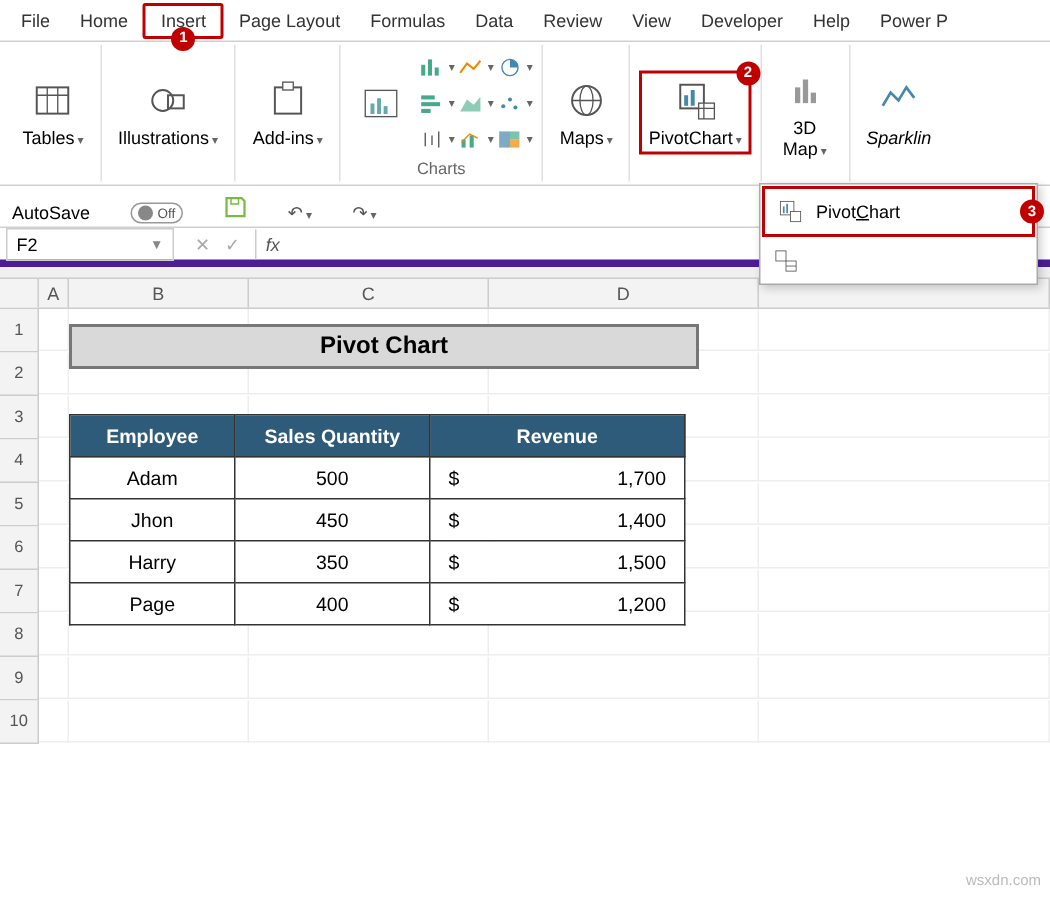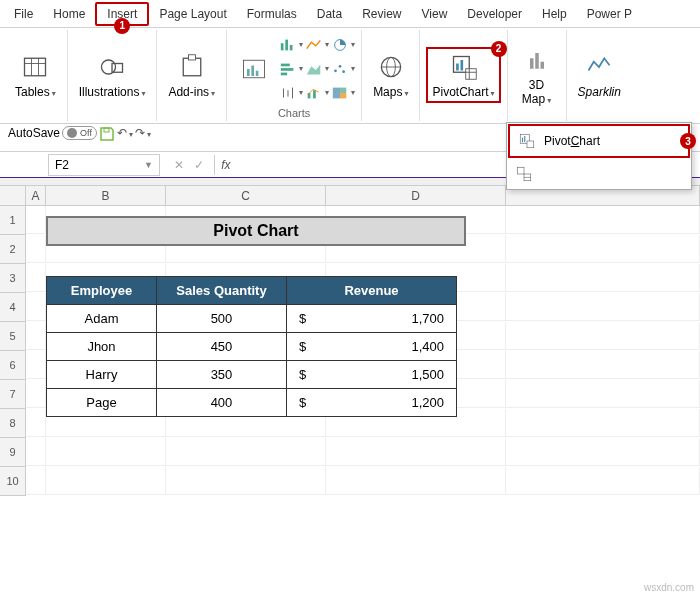--- a/index.html
+++ b/index.html
@@ -22,26 +22,26 @@
 .smallbtns { display: grid; grid-template-columns: repeat(3, 24px); grid-auto-rows: 22px; gap: 2px; }
 .sbtn { width: 24px; height: 22px; display: flex; align-items: center; justify-content: center; cursor: pointer; }
 .chev::after { content: "▾"; font-size: 8px; color: #666; margin-left: 2px; }
 
 
 .dropdown { position: absolute; left: 506px; top: 122px; width: 186px; background: #fff; border: 1px solid #aaa; box-shadow: 2px 2px 6px rgba(0,0,0,0.2); z-index: 10; }
 .dditem { display: flex; align-items: center; padding: 6px 8px; gap: 8px; cursor: pointer; }
 .dditem.highlighted { border: 2px solid #c00000; margin: 1px; position: relative; }
 
 
-.qat { display: flex; align-items: flex-start; height: 28px; padding: 2px 8px; gap: 2px; background: #fff; border-bottom: 1px solid #d0d0d0; }
+.qat { display: flex; align-items: flex-end; height: 28px; padding: 2px 8px; gap: 27px; background: #fff; border-bottom: 1px solid #d0d0d0; }
 .toggle { display: inline-flex; align-items: center; border: 1px solid #999; border-radius: 10px; padding: 1px 4px; font-size: 9px; gap: 3px; color: #555; }
 .toggle .knob { width: 10px; height: 10px; border-radius: 50%; background: #888; }
 
 
-.fbar { display: flex; align-items: center; height: 26px; border-bottom: 1px solid #4c1d95; padding-left: 44px; }
+.fbar { display: flex; align-items: center; height: 26px; border-bottom: 5px solid #4c1d95; }
 .namebox { width: 112px; height: 22px; border: 1px solid #ccc; margin: 0 4px; padding: 0 6px; display: flex; align-items: center; justify-content: space-between; font-size: 12px; }
 .fctrl { display: flex; gap: 10px; padding: 0 10px; color: #aaa; }
 .fxwrap { display: flex; align-items: center; flex: 1; border-left: 1px solid #ccc; padding-left: 6px; }
 
 
 .gridwrap { position: relative; }
 .colheads { display: flex; height: 20px; background: #f3f3f3; border-bottom: 1px solid #ccc; }
 .corner { width: 26px; border-right: 1px solid #ccc; background: #f3f3f3; }
 .ch { border-right: 1px solid #ccc; text-align: center; color: #555; line-height: 20px; }
 .rowwrap { display: flex; }

